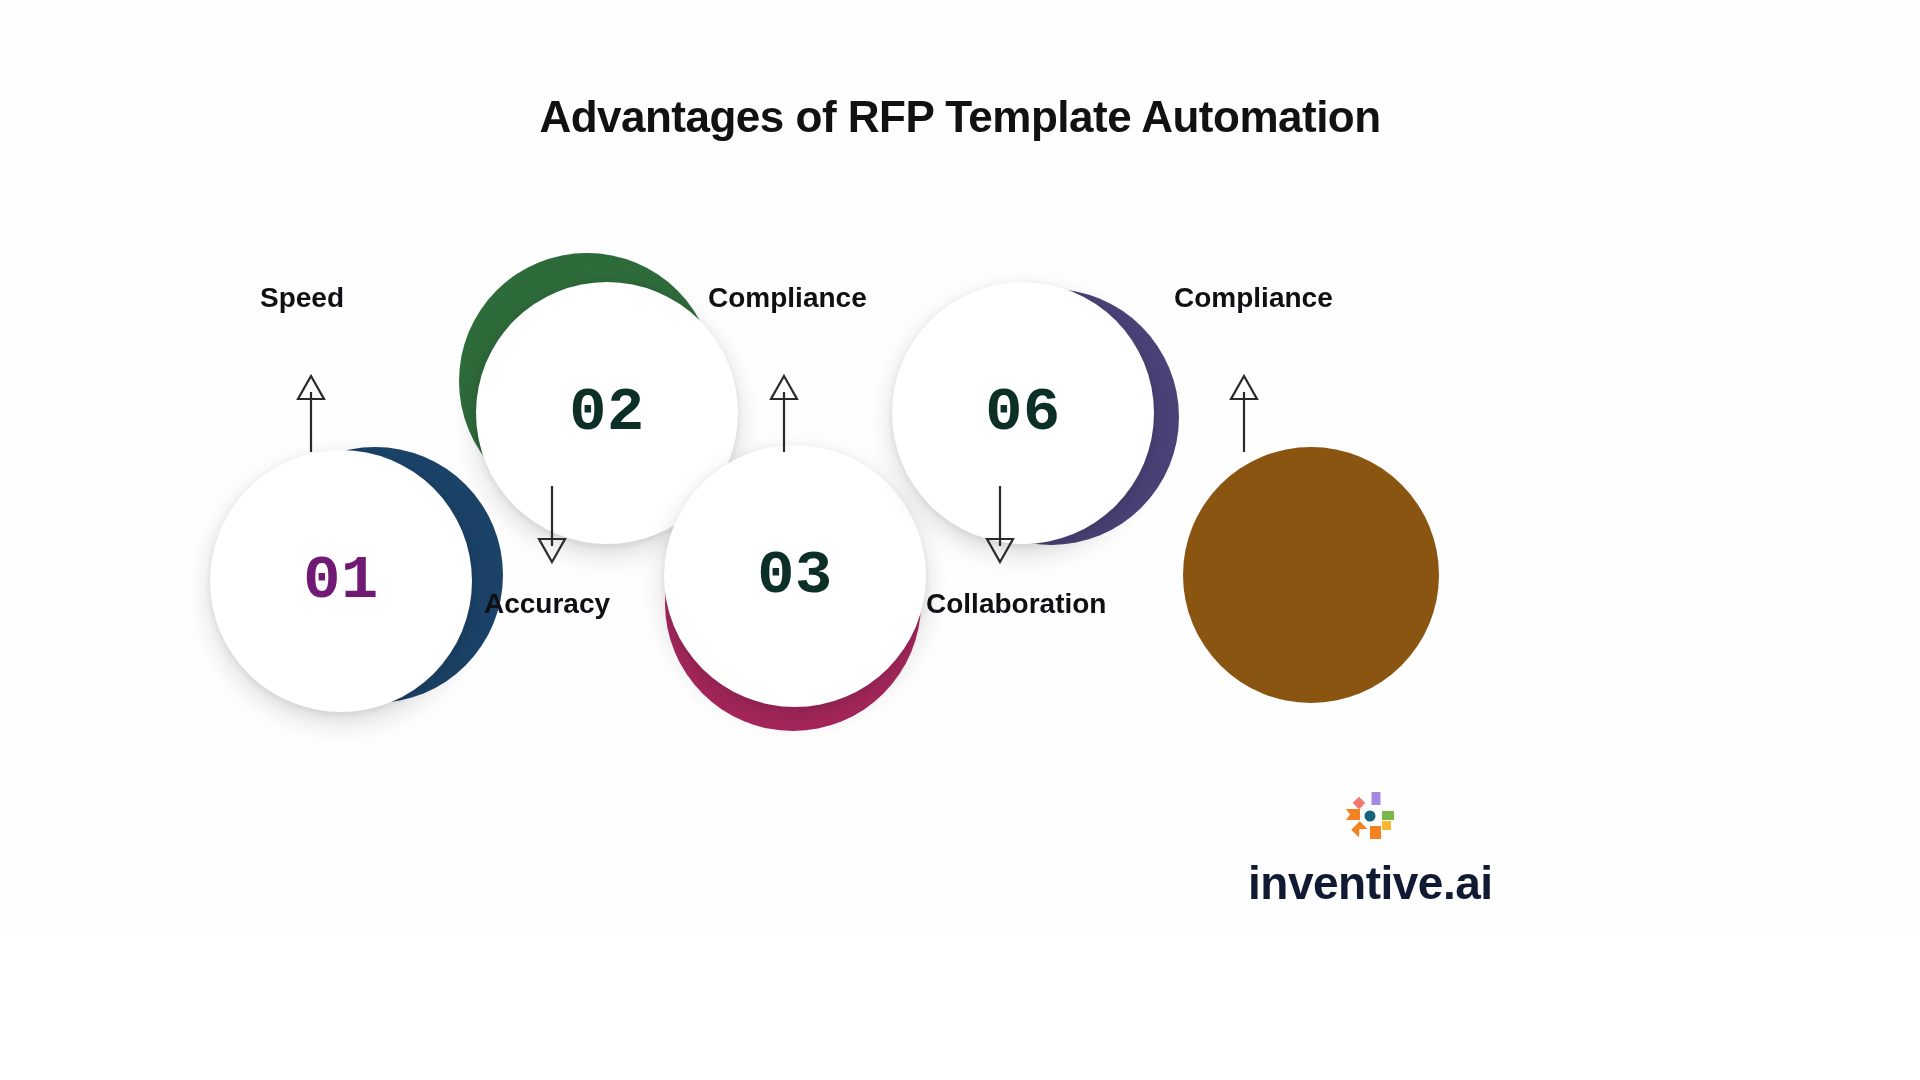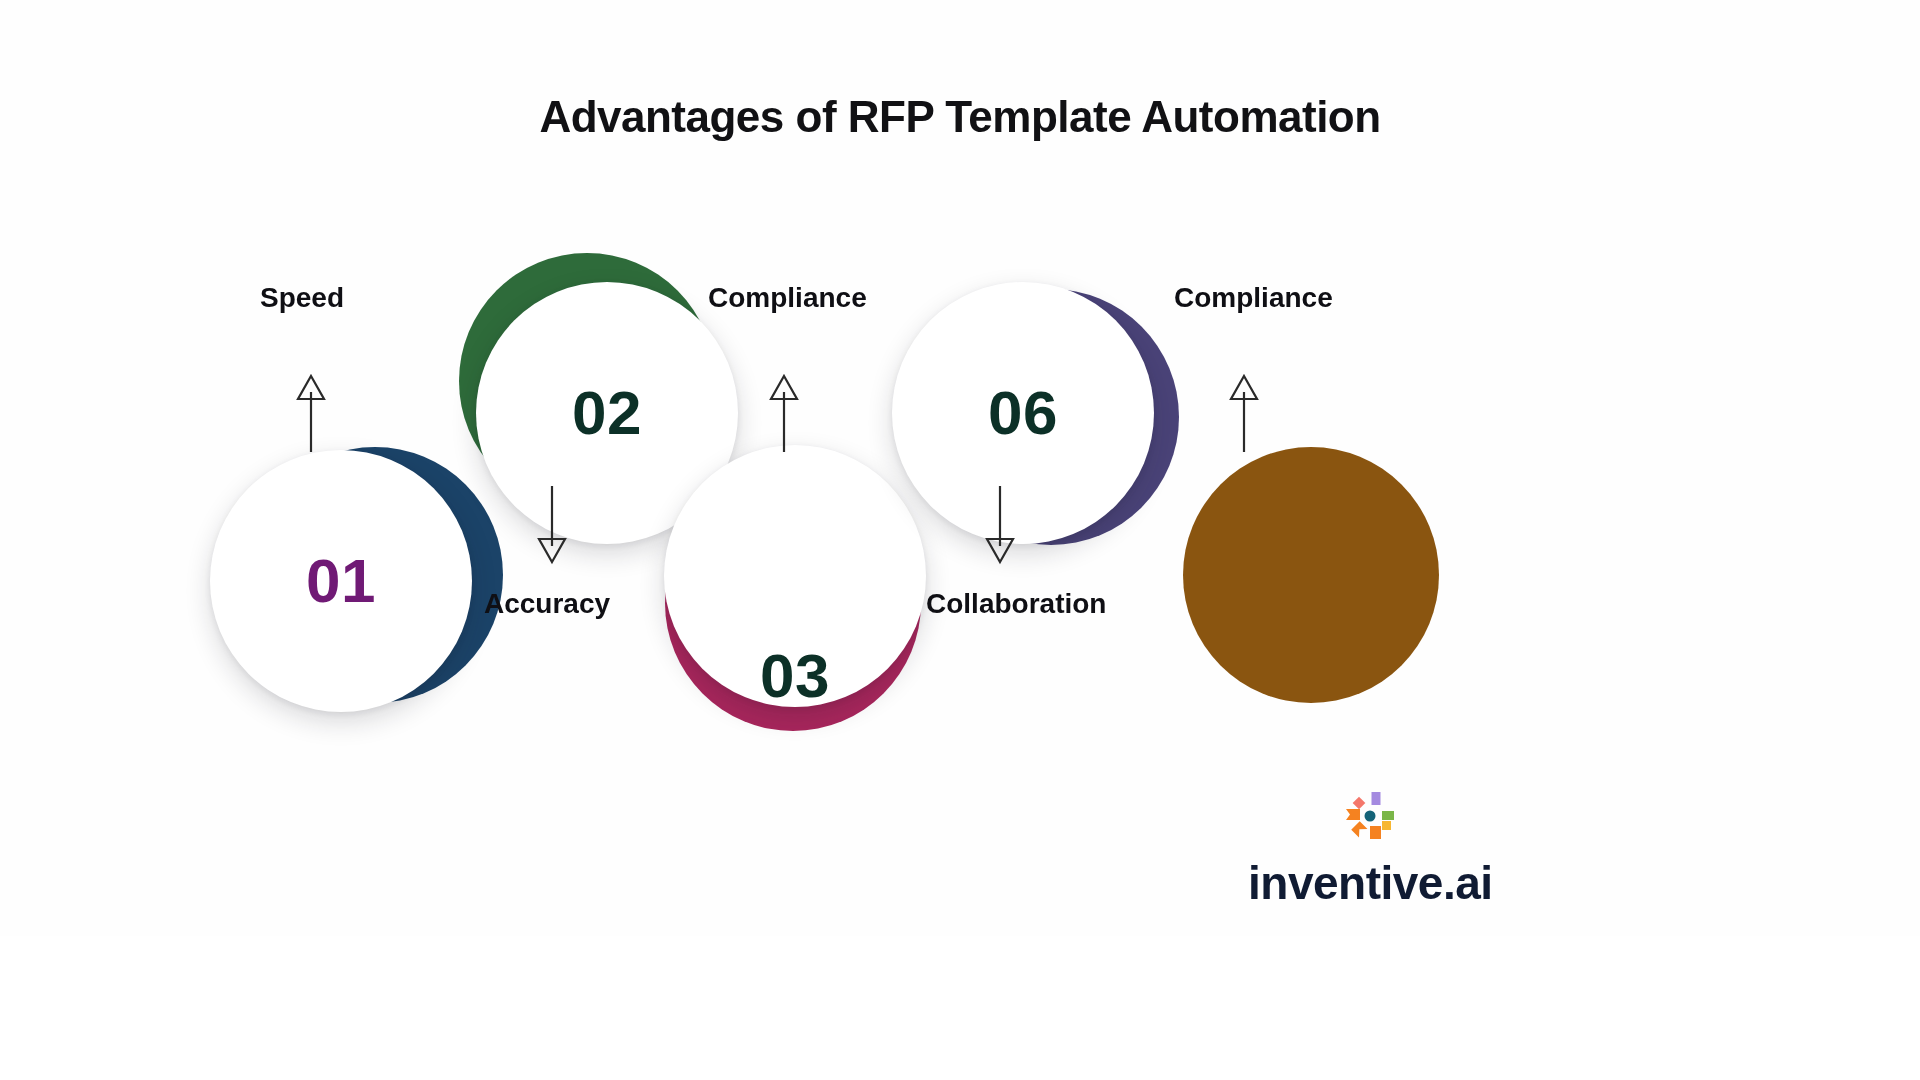--- a/index.html
+++ b/index.html
@@ -63,21 +63,21 @@
     display: flex;
     align-items: center;
     justify-content: center;
   }
 
   .num {
     font-size: 62px;
     font-weight: 700;
     color: #0c3027;
     letter-spacing: 0.5px;
-    font-family: Liberation Sans, sans-serif;
+    font-family: Liberation Mono, monospace;
     line-height: 1;
   }
 
   
   .step-label {
     position: absolute;
     font-size: 28px;
     font-weight: 700;
     color: #0f0f14;
     white-space: nowrap;
@@ -150,21 +150,21 @@
       <path d="M18 76 L31 53 L5 53 Z" fill="none" stroke="#2a2a2a" stroke-width="2.2" stroke-linejoin="miter"></path>
     </svg>
   </div>
 
   <div class="step" style="left:650px; top:420px;">
     <div class="ring" style="left:8px; top:48px; width:270px; height:270px;">
       <svg width="270" height="270" viewBox="0 0 270 270">
         <circle cx="135" cy="135" r="128" fill="#a8265c"></circle>
       </svg>
     </div>
-    <div class="disc" style="left:14px; top:25px;align-items:flex-end;">
+    <div class="disc" style="left:14px; top:25px;">
       <span class="num" style="color: rgb(12, 48, 39);">03</span>
     </div>
   </div>
   <div class="step-label" style="left:708px; top:282px;">Compliance</div>
   <div class="arrow" style="left:766px; top:374px;">
     <svg width="36" height="78" viewBox="0 0 36 78">
       <line x1="18" y1="78" x2="18" y2="18" stroke="#2a2a2a" stroke-width="2.2"></line>
       <path d="M18 2 L31 25 L5 25 Z" fill="none" stroke="#2a2a2a" stroke-width="2.2" stroke-linejoin="miter"></path>
     </svg>
   </div>

